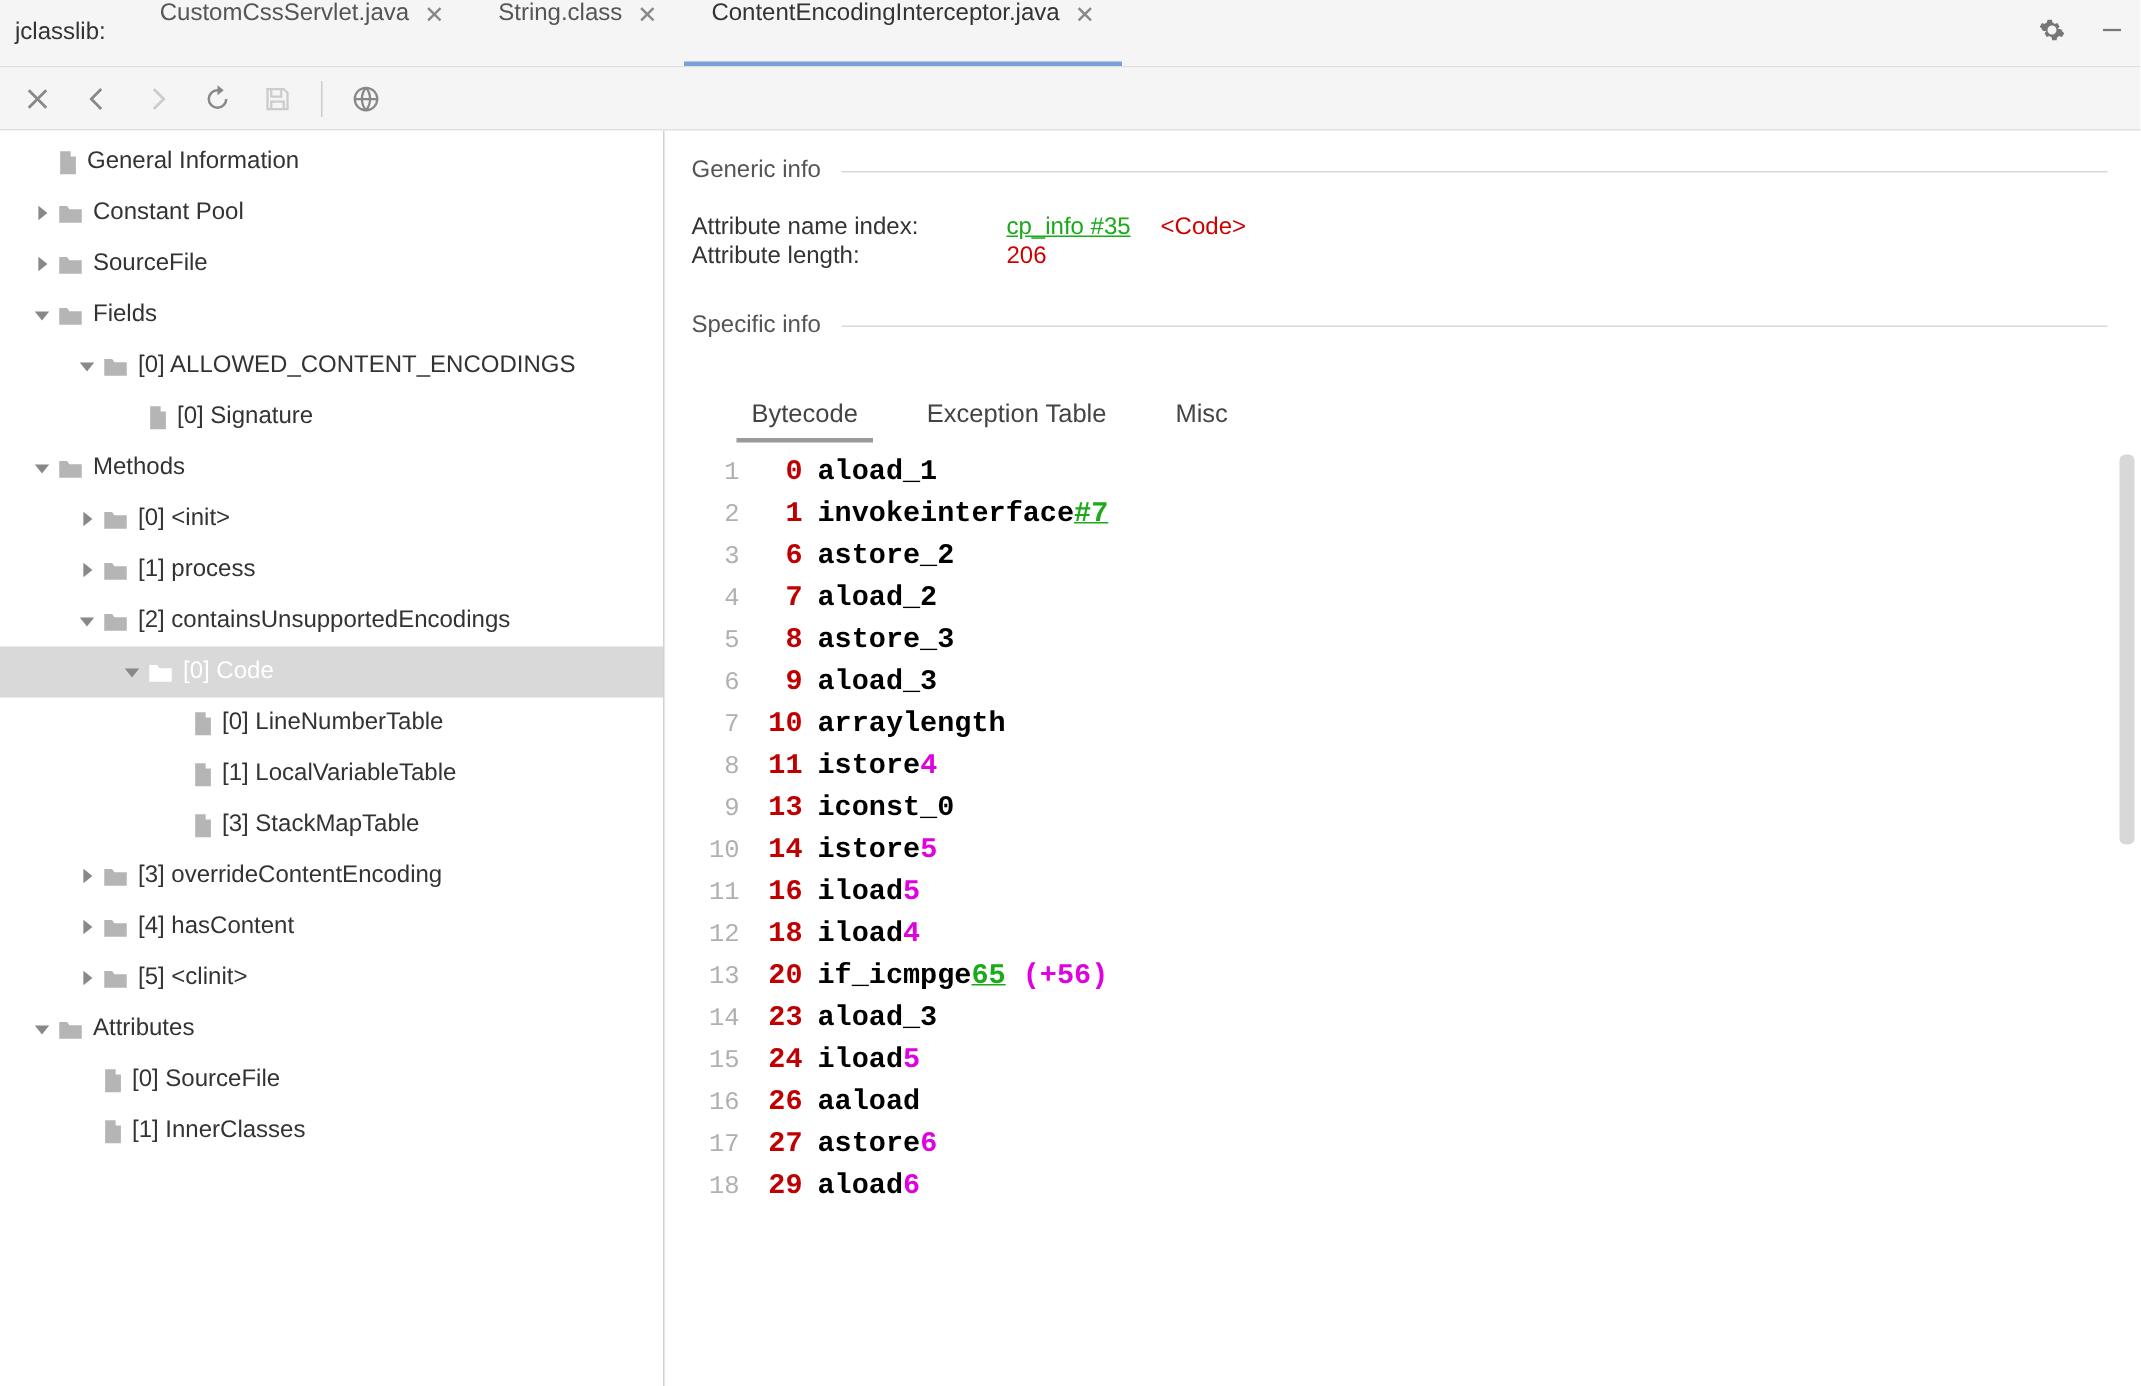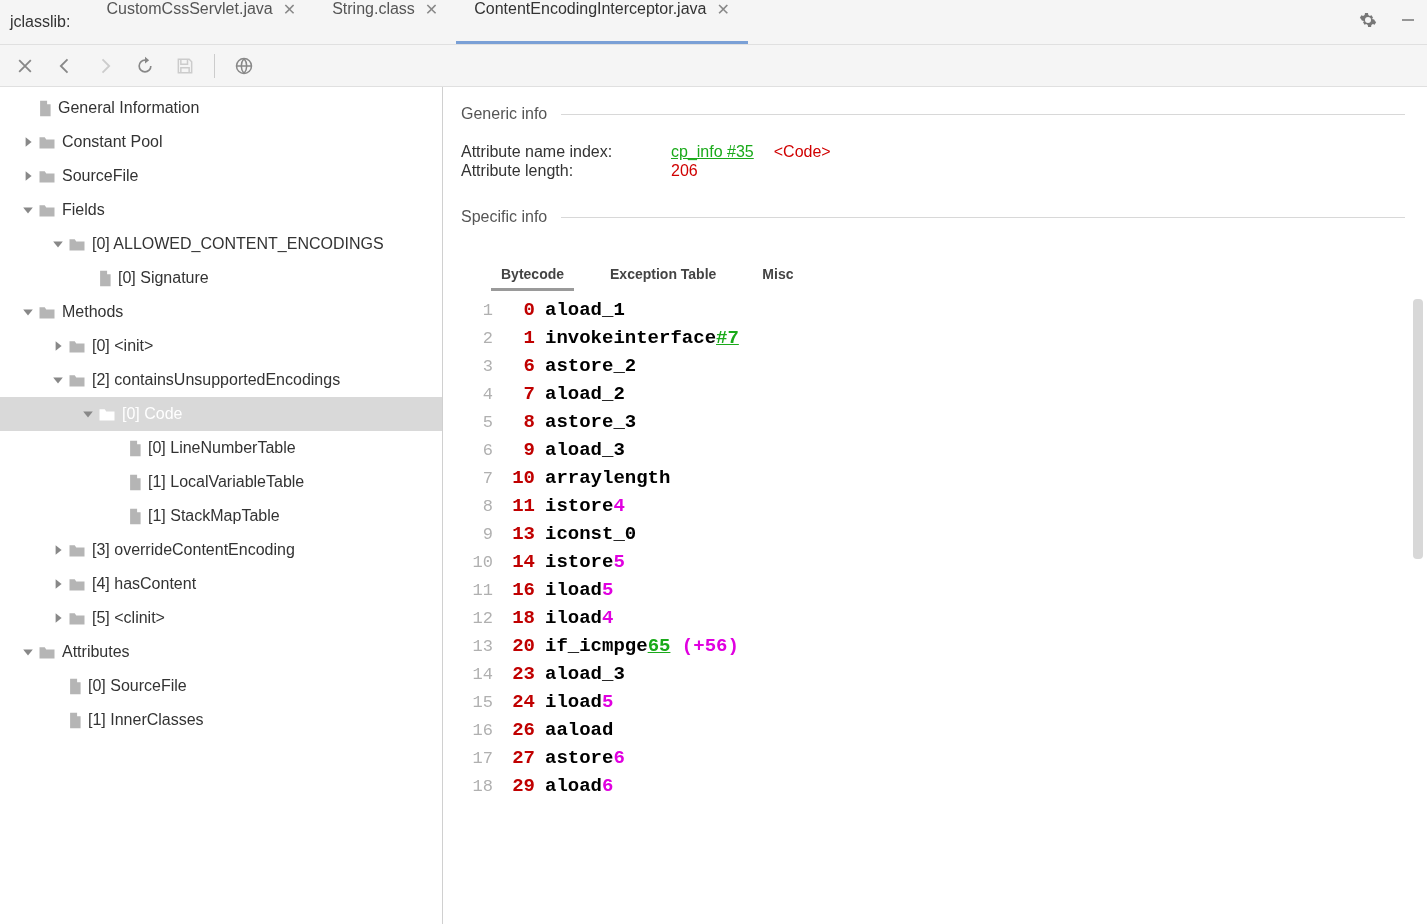--- a/index.html
+++ b/index.html
@@ -113,26 +113,25 @@
 .kv-link { color: #1aaa1a; text-decoration: underline; cursor: pointer; }
 .kv-value-red { color: #d00000; text-align: center; }
 .kv-tag { color: #d00000; margin-left: 20px; }
 
 .sub-tabs {
   display: flex;
   gap: 26px;
   margin: 14px 0 4px 30px;
 }
 .sub-tab {
-  font-size: 14px;
+  font-size: 17px;
   padding: 6px 10px;
   color: #444;
   cursor: pointer;
   border-bottom: 3px solid transparent;
-  font-weight: bold;
 }
 .sub-tab.active { border-bottom: 3px solid #9a9a9a; }
 
 .code-area {
   flex: 1;
   font-family: "Consolas","Courier New",monospace;
   font-size: 19px;
   font-weight: bold;
   overflow: auto;
   padding-top: 4px;
@@ -328,20 +327,34 @@
           <svg class="folder-icon" viewBox="0 0 24 20">
             <path d="M2 3h7l2 3h11v12H2z"></path>
           </svg>
         </span>
         <span class="tree-label">[0] &lt;init&gt;</span>
       </div>
       <div class="tree-row">
         <span class="indent" style="width: 44px;"></span>
         <span class="tree-arrow">
           <svg viewBox="0 0 10 10">
+            <path d="M3 1l5 4-5 4z"></path>
+          </svg>
+        </span>
+        <span class="tree-icon">
+          <svg class="folder-icon" viewBox="0 0 24 20">
+            <path d="M2 3h7l2 3h11v12H2z"></path>
+          </svg>
+        </span>
+        <span class="tree-label">[1] process</span>
+      </div>
+      <div class="tree-row">
+        <span class="indent" style="width: 44px;"></span>
+        <span class="tree-arrow">
+          <svg viewBox="0 0 10 10">
             <path d="M1 3l4 5 4-5z"></path>
           </svg>
         </span>
         <span class="tree-icon">
           <svg class="folder-icon" viewBox="0 0 24 20">
             <path d="M2 3h7l2 3h11v12H2z"></path>
           </svg>
         </span>
         <span class="tree-label">[2] containsUnsupportedEncodings</span>
       </div>
@@ -380,21 +393,21 @@
         <span class="tree-label">[1] LocalVariableTable</span>
       </div>
       <div class="tree-row">
         <span class="indent" style="width: 104px;"></span>
         <span class="tree-arrow"></span>
         <span class="tree-icon">
           <svg class="file-icon" viewBox="0 0 20 24">
             <path d="M3 1h10l5 5v17H3z M13 1v5h5" fill="#b5b5b5"></path>
           </svg>
         </span>
-        <span class="tree-label">[1] StackMapTable</span>
+        <span class="tree-label">[3] StackMapTable</span>
       </div>
       <div class="tree-row">
         <span class="indent" style="width: 44px;"></span>
         <span class="tree-arrow">
           <svg viewBox="0 0 10 10">
             <path d="M3 1l5 4-5 4z"></path>
           </svg>
         </span>
         <span class="tree-icon">
           <svg class="folder-icon" viewBox="0 0 24 20">

